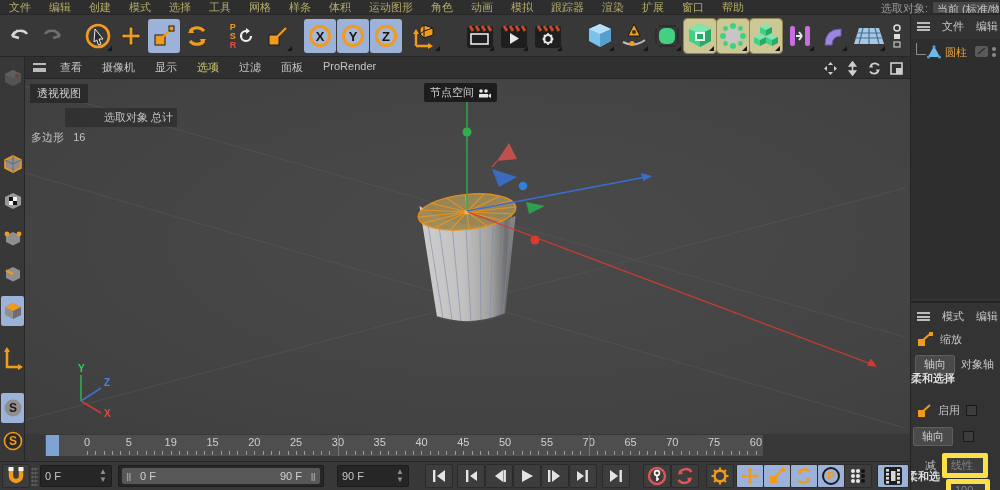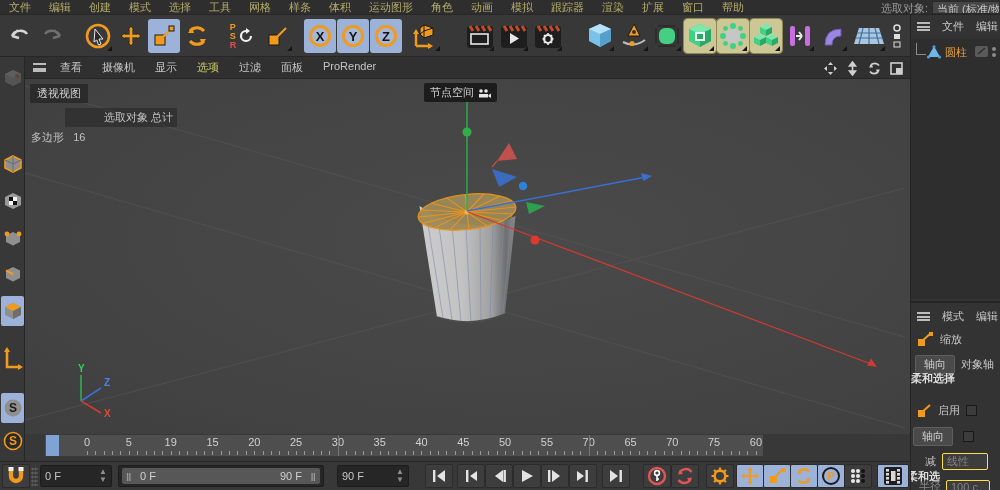--- a/index.html
+++ b/index.html
@@ -65,21 +65,21 @@
   .rp-header{position:absolute;left:0;width:90px;height:22px;display:flex;align-items:center;gap:12px;padding-left:6px;background:#333;}
   .burger{width:13px;height:9px;border-top:2px solid #bbb;border-bottom:2px solid #bbb;box-shadow:0 -3.5px 0 0 #333 inset,0 3.5px 0 0 #333 inset;position:relative;}
   .burger::after{content:"";position:absolute;left:0;top:2.5px;width:13px;height:2px;background:#bbb;}
   .om-area{position:absolute;left:0;top:24px;width:90px;height:260px;background:#2e2e2e;}
   .obj-row{position:absolute;left:0;top:4px;width:90px;height:18px;display:flex;align-items:center;}
   .obj-label{color:#e8a33d;margin-left:3px;}
   .elbow{width:10px;height:12px;border-left:1px solid #8a8a8a;border-bottom:1px solid #8a8a8a;margin-left:5px;margin-top:-6px;}
   .attr{position:absolute;left:0;top:286px;width:90px;height:189px;background:#333;border-top:2px solid #242424;}
   .rp-btn{background:#4a4a4a;border:1px solid #5e5e5e;border-radius:2px;color:#ccc;padding:1px 8px;}
   .chk{width:11px;height:11px;background:#3c3c3c;border:1px solid #191919;display:inline-block;}
-  .gray-dd{background:#3d3d3d;border:1px solid #fde047;color:#848484;padding:0 4px;border-radius:2px;}
+  .gray-dd{background:#3d3d3d;border:5px solid #fde047;color:#848484;padding:0 4px;border-radius:2px;}
   .sect{font-weight:bold;color:#ddd;}
 </style>
 </head>
 <body>
 
 <div id="app">
 
   <div class="ab menubar">
     <div style="display:flex;">
         <span class="menu-item">文件</span>

